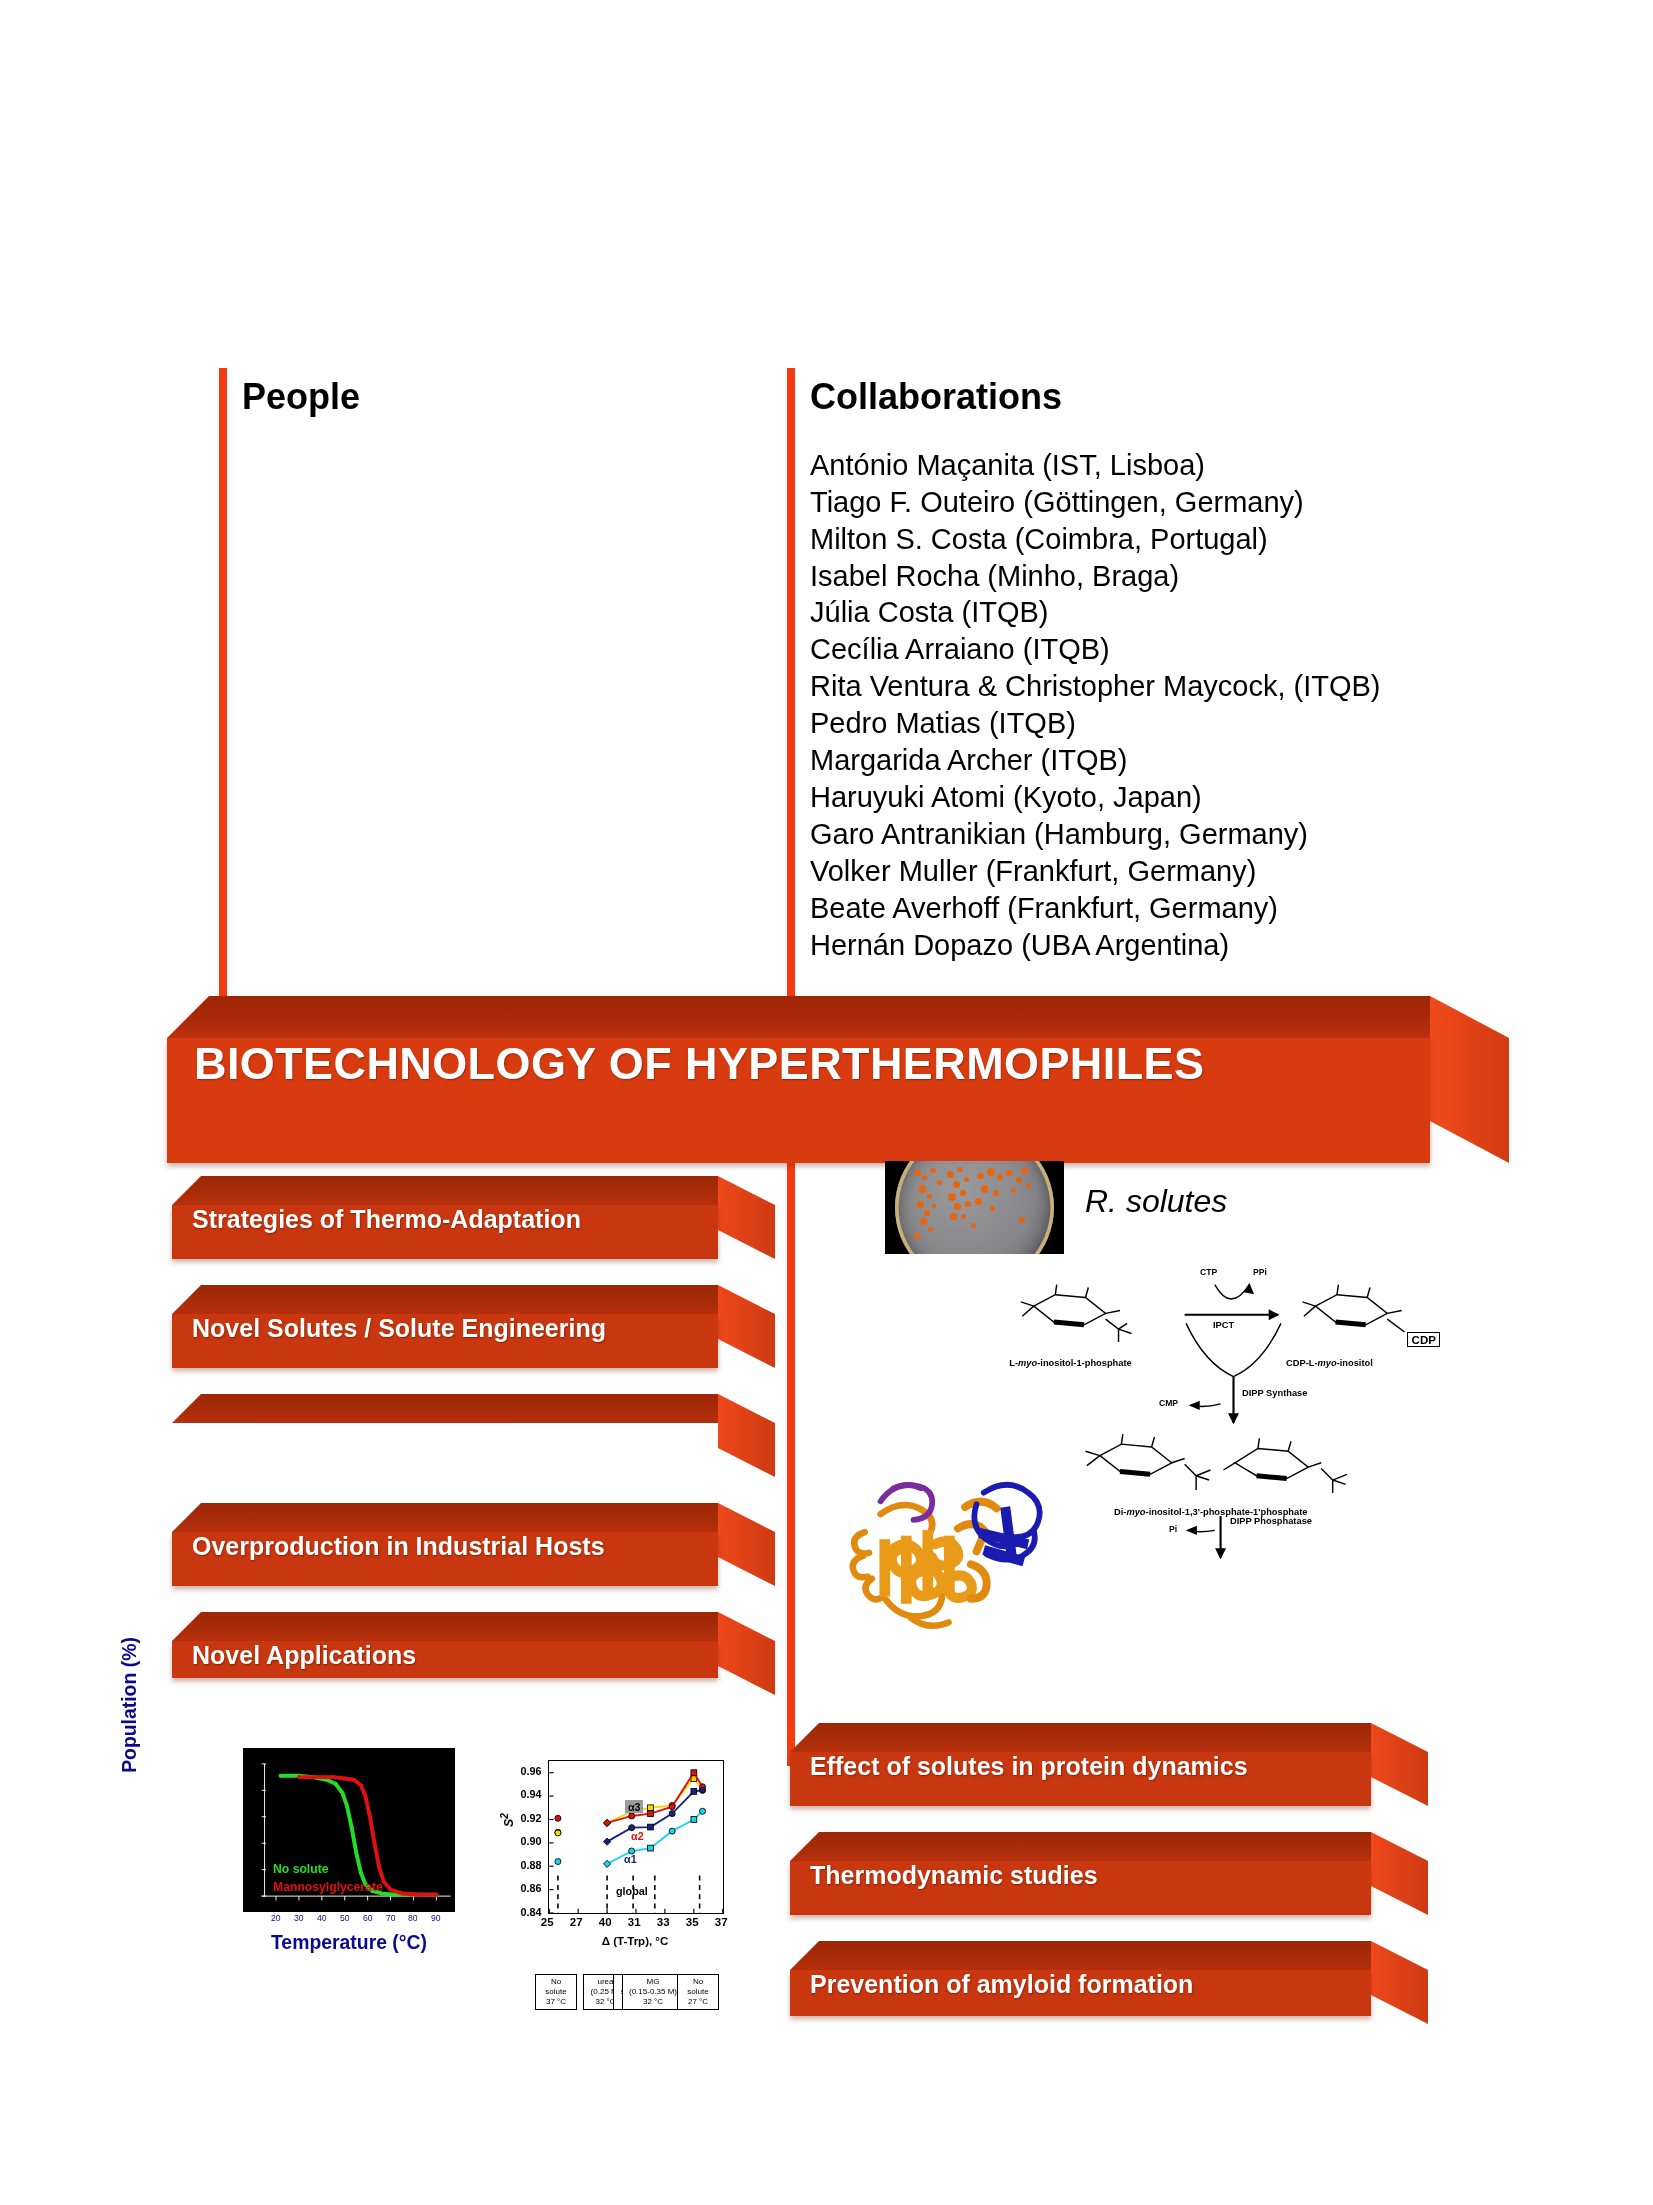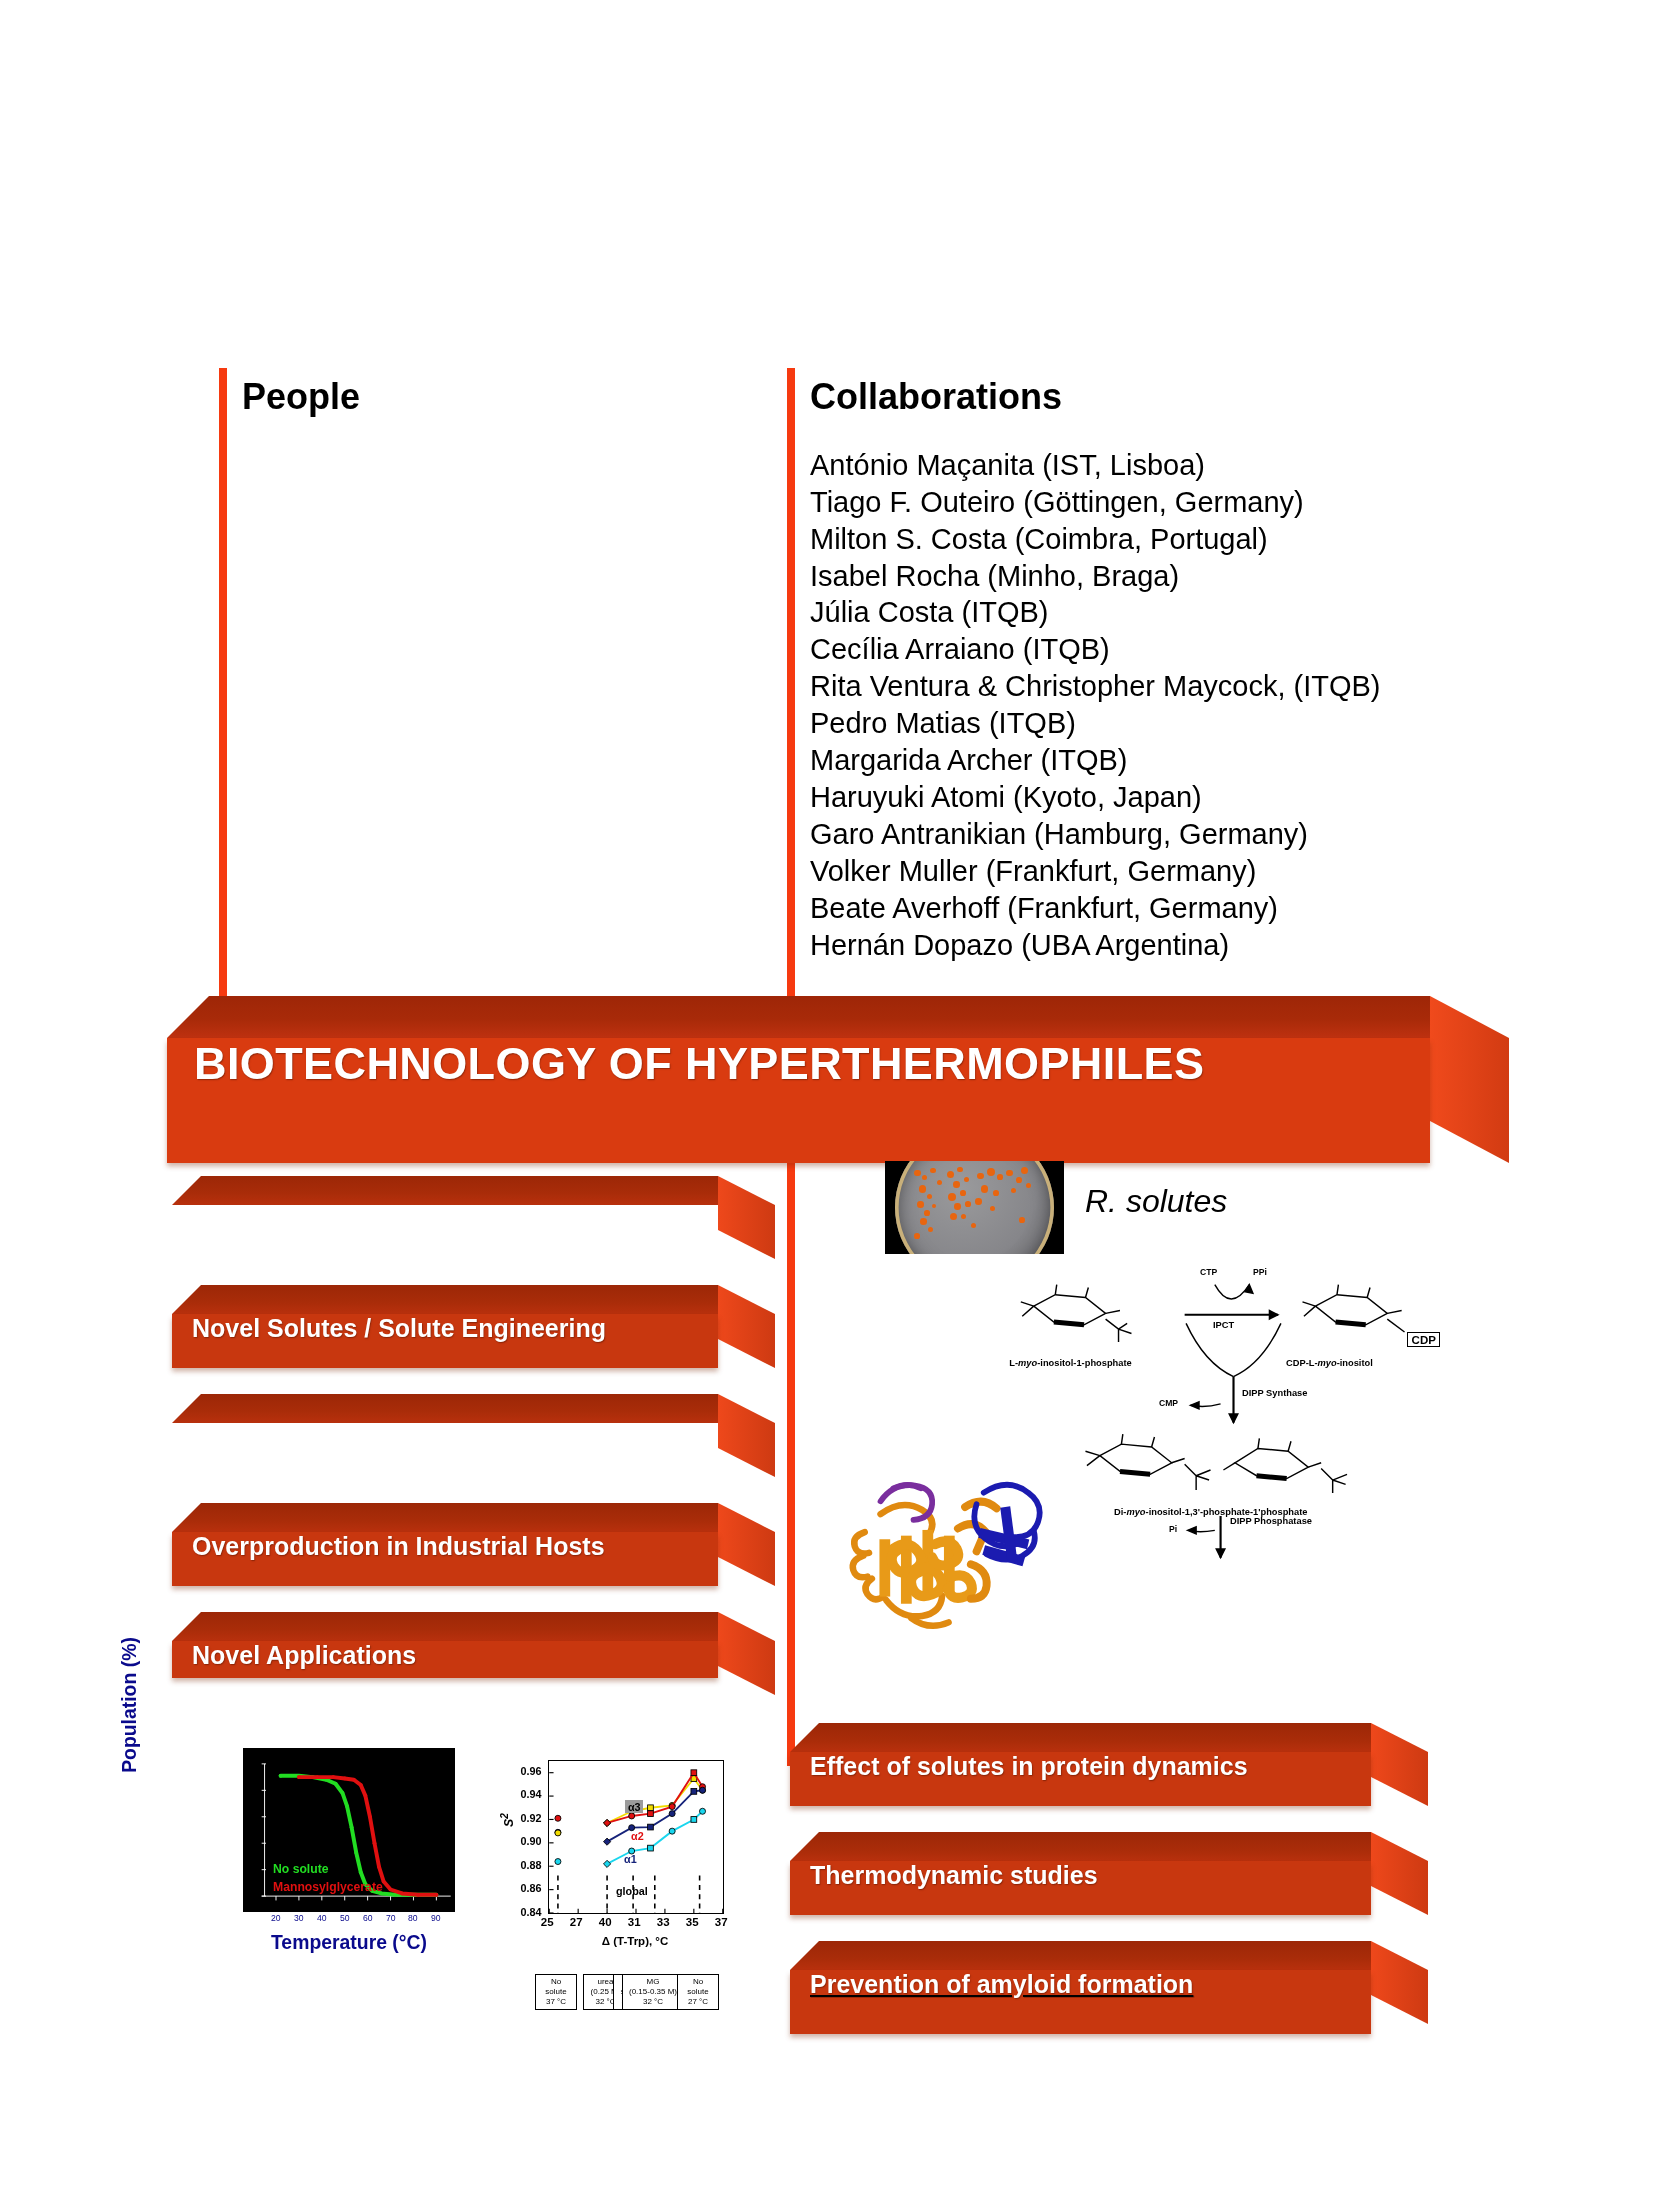--- a/index.html
+++ b/index.html
@@ -114,20 +114,23 @@
   <div class="bevel"></div>
   <div class="side"></div>
   <div class="face">
     <span class="lbl">BIOTECHNOLOGY OF HYPERTHERMOPHILES</span>
   </div>
 </div>
 
 <div class="bar abar" style="left:172px;top:1176px;width:603px;height:83px;">
   <div class="bevel" style="width:546px;clip-path:polygon(29px 0,546px 0,546px 29px,0 29px);"></div>
   <div class="side" style="left:546px;width:57px;height:83px;clip-path:polygon(0 0,57px 29px,57px 83px,0 54px);"></div>
+  <div class="face" style="width:546px;height:54px;">
+    <span class="lbl">Strategies of Thermo-Adaptation</span>
+  </div>
 </div>
 
 <div class="bar abar" style="left:172px;top:1285px;width:603px;height:90px;">
   <div class="bevel" style="width:546px;clip-path:polygon(29px 0,546px 0,546px 29px,0 29px);"></div>
   <div class="side" style="left:546px;width:57px;height:83px;clip-path:polygon(0 0,57px 29px,57px 83px,0 54px);"></div>
   <div class="face" style="width:546px;height:54px;">
     <span class="lbl">Novel Solutes / Solute Engineering</span>
   </div>
 </div>
 
@@ -164,21 +167,21 @@
   <div class="bevel" style="width:581px;clip-path:polygon(29px 0,581px 0,581px 29px,0 29px);"></div>
   <div class="side" style="left:581px;width:57px;height:83px;clip-path:polygon(0 0,57px 29px,57px 83px,0 54px);"></div>
   <div class="face" style="width:581px;height:54px;">
     <span class="lbl">Thermodynamic studies</span>
   </div>
 </div>
 
 <div class="bar abar" style="left:790px;top:1941px;width:639px;height:83px;">
   <div class="bevel" style="width:581px;clip-path:polygon(29px 0,581px 0,581px 29px,0 29px);"></div>
   <div class="side" style="left:581px;width:57px;height:83px;clip-path:polygon(0 0,57px 29px,57px 83px,0 54px);"></div>
-  <div class="face" style="width:581px;height:64px;text-decoration:underline;">
+  <div class="face" style="width:581px;height:46px;">
     <span class="lbl">Prevention of amyloid formation</span>
   </div>
 </div>
 
 <div id="petri">
   <div class="dish"></div>
   <div class="c" style="left:29px;top:8.6px;width:6.5px;height:6.5px;"></div>
   <div class="c" style="left:37px;top:14.4px;width:5px;height:5px;"></div>
   <div class="c" style="left:45px;top:6.5px;width:5.7px;height:5.7px;"></div>
   <div class="c" style="left:34px;top:24.4px;width:7.2px;height:7.2px;"></div>

